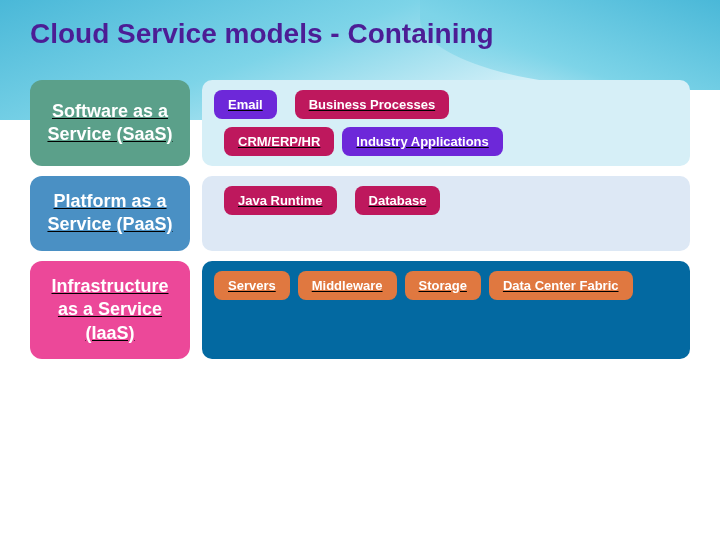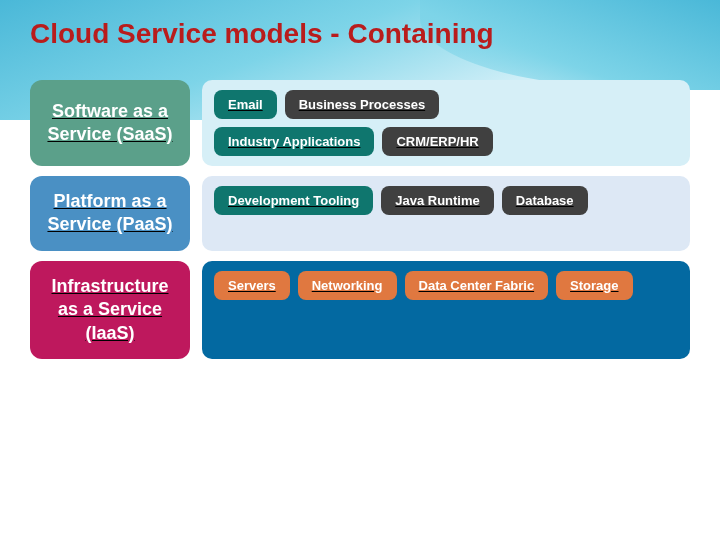--- a/index.html
+++ b/index.html
@@ -30,21 +30,21 @@
       background: linear-gradient(200deg, #4ab8d8 0%, #7dd4e8 60%, transparent 100%);
       border-radius: 0 0 0 80%;
       z-index: 0;
     }
 
     .page-title {
       position: relative;
       z-index: 1;
       font-size: 28px;
       font-weight: bold;
-      color: #b91c1c;
+      color: #4c1d95;
       padding: 18px 30px 10px 30px;
     }
 
     .content {
       position: relative;
       z-index: 1;
       padding: 10px 30px 10px 30px;
       display: flex;
       flex-direction: column;
       gap: 10px;
@@ -70,21 +70,21 @@
       text-align: center;
       font-size: 18px;
       font-weight: bold;
       color: #fff;
       padding: 14px 12px;
       line-height: 1.3;
     }
 
     .saas-label { background: #5ba08a; }
     .paas-label { background: #4a90c4; }
-    .iaas-label { background: #be185d; }
+    .iaas-label { background: #ec4899; }
 
     
     .service-content {
       flex: 1;
       border-radius: 10px;
       padding: 10px 12px;
       display: flex;
       flex-direction: column;
       gap: 8px;
     }
@@ -102,22 +102,22 @@
     
     .chip {
       border-radius: 8px;
       padding: 7px 14px;
       font-size: 13px;
       font-weight: 600;
       color: #fff;
       white-space: nowrap;
     }
 
-    .chip-teal { background: #0f766e; }
-    .chip-blue { background: #404040; }
+    .chip-teal { background: #6d28d9; }
+    .chip-blue { background: #be185d; margin-left: 10px; }
     .chip-orange { background: #e07840; }
 
     
     .chip-wide { flex: 1; text-align: center; }
   </style>
 </head>
 <body>
 
 <div class="bg-top"></div>
 <div class="bg-top-right"></div>
@@ -126,39 +126,38 @@
 
 <div class="content">
 <div class="service-row">
       <div class="service-label saas-label">Software as a Service (SaaS)</div>
       <div class="service-content saas-content">
         <div class="content-row">
           <div class="chip chip-teal">Email</div>
           <div class="chip chip-blue">Business Processes</div>
         </div>
         <div class="content-row">
+          <div class="chip chip-blue">CRM/ERP/HR</div>
           <div class="chip chip-teal">Industry Applications</div>
-          <div class="chip chip-blue">CRM/ERP/HR</div>
         </div>
       </div>
     </div>
     <div class="service-row">
       <div class="service-label paas-label">Platform as a Service (PaaS)</div>
       <div class="service-content paas-content">
         <div class="content-row">
-          <div class="chip chip-teal">Development Tooling</div>
           <div class="chip chip-blue">Java Runtime</div>
           <div class="chip chip-blue">Database</div>
         </div>
       </div>
     </div>
     <div class="service-row">
       <div class="service-label iaas-label">Infrastructure as a Service (IaaS)</div>
       <div class="service-content iaas-content">
         <div class="content-row">
           <div class="chip chip-orange">Servers</div>
-          <div class="chip chip-orange">Networking</div>
+          <div class="chip chip-orange">Middleware</div>
+          <div class="chip chip-orange">Storage</div>
           <div class="chip chip-orange">Data Center Fabric</div>
-          <div class="chip chip-orange">Storage</div>
         </div>
       </div>
     </div>
   </div>
 
 </body></html>

